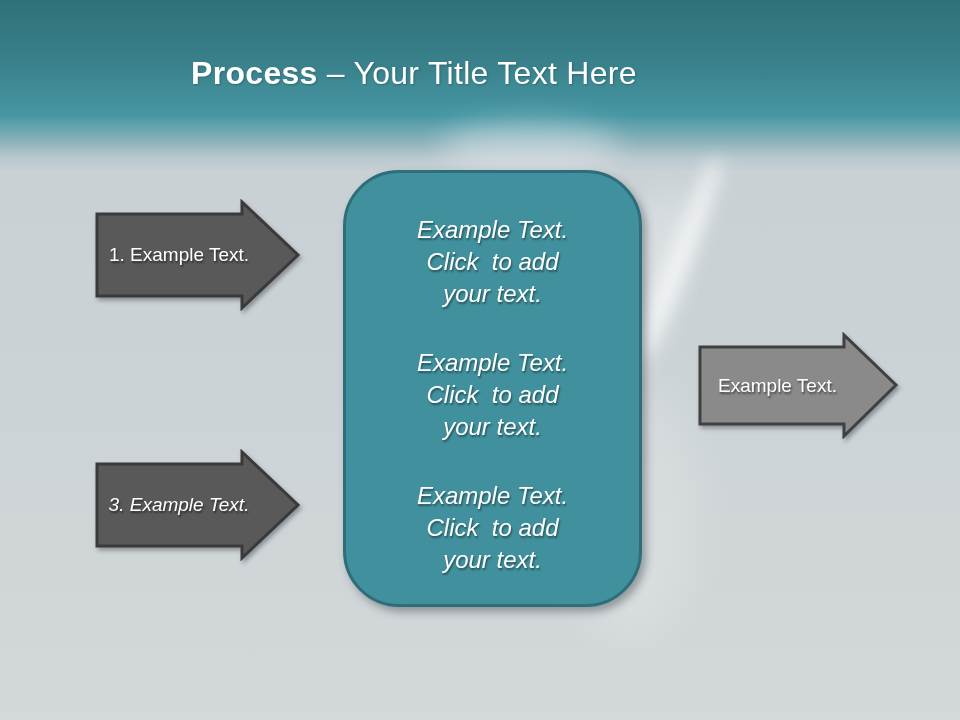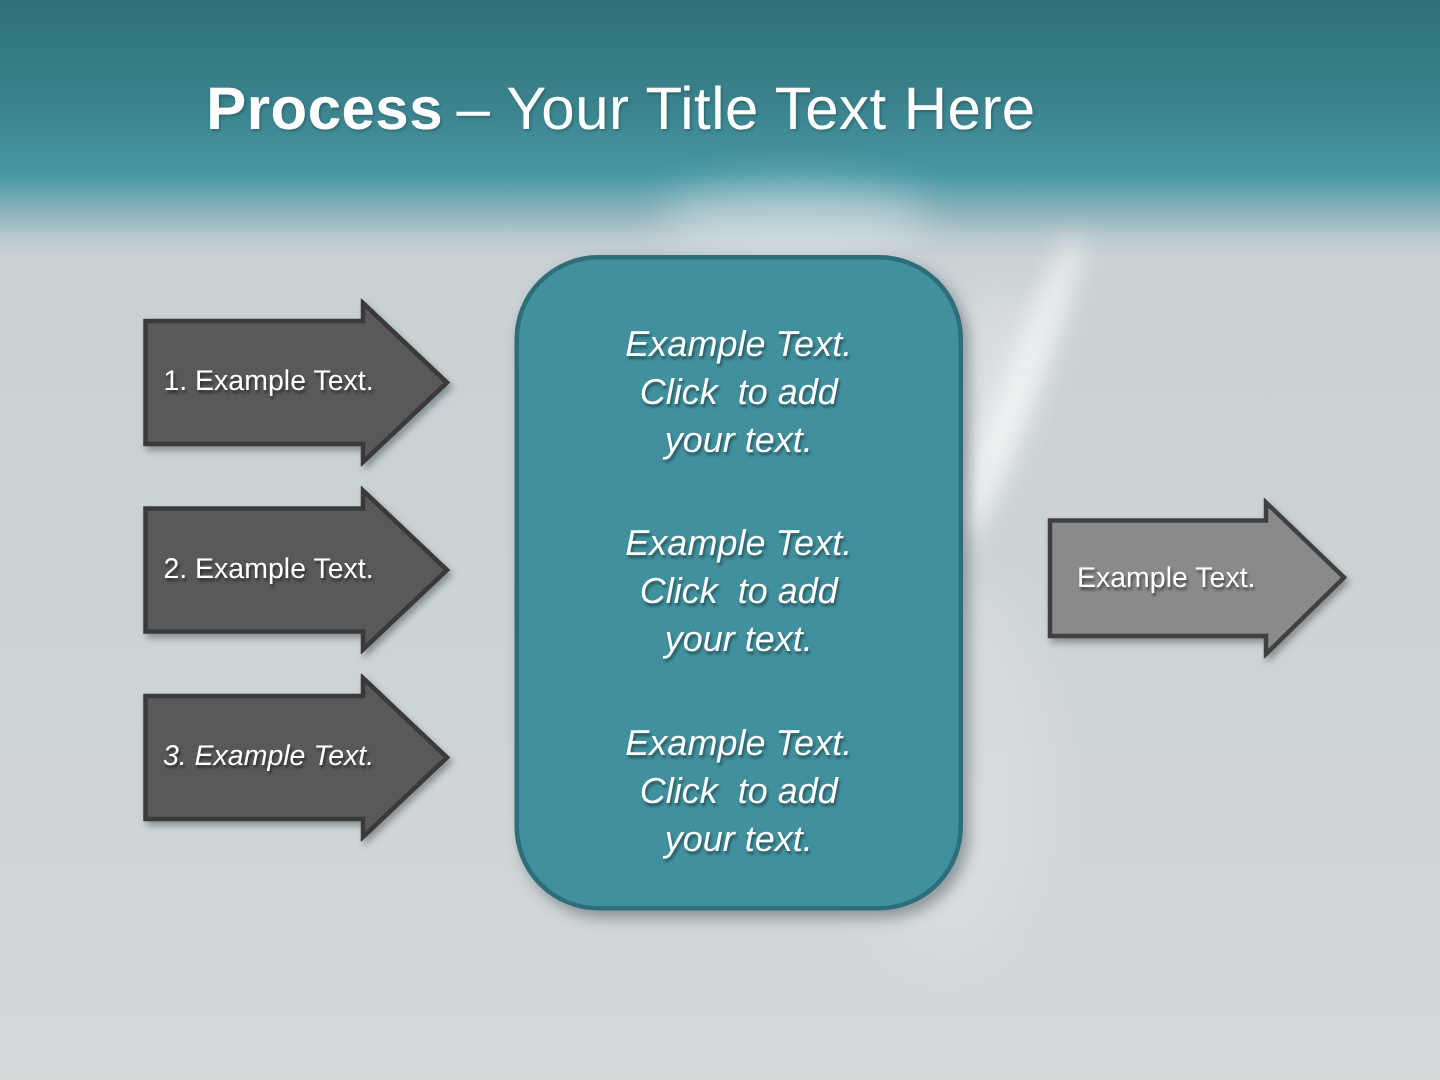--- a/index.html
+++ b/index.html
@@ -30,21 +30,21 @@
   .haze-top {
     left:440px; top:122px; width:180px; height:48px;
     background:rgba(255,255,255,0.35); filter:blur(14px);
   }
   .haze-low {
     left:560px; top:380px; width:140px; height:260px;
     background:rgba(255,255,255,0.18); filter:blur(22px);
   }
   .slide-title {
     position:absolute; top:52px; left:0; width:828px; margin:0;
-    text-align:center; color:#ffffff; font-size:40px; font-weight:400;
+    text-align:center; color:#ffffff; font-size:32px; font-weight:400;
     line-height:42px; letter-spacing:0.3px;
     text-shadow:1px 1px 2px rgba(0,0,0,0.22);
   }
   .title-bold { font-weight:700; }
   .title-rest { margin-left:9px; }
 
   
   .step-arrow {
     position:absolute; left:95px; width:206px; height:112px;
     filter: drop-shadow(2px 3px 2px rgba(55,65,72,0.45));
@@ -96,26 +96,20 @@
 
   <h1 class="slide-title"><span class="title-bold">Process</span><span class="title-rest">– Your Title Text Here</span></h1>
 
   <div class="step-arrow step-1">
     <svg width="206" height="112" viewBox="0 0 206 112">
       <polygon points="2,15 147,15 147,3 203,56 147,109 147,97 2,97" fill="#595959" stroke="#3a3a3a" stroke-width="3"></polygon>
     </svg>
     <span class="arrow-label">1. Example Text.</span>
   </div>
 
-  <div class="step-arrow step-2">
-    <svg width="206" height="112" viewBox="0 0 206 112">
-      <polygon points="2,15 147,15 147,3 203,56 147,109 147,97 2,97" fill="#595959" stroke="#3a3a3a" stroke-width="3"></polygon>
-    </svg>
-    <span class="arrow-label">2. Example Text.</span>
-  </div>
 
   <div class="step-arrow step-3">
     <svg width="206" height="112" viewBox="0 0 206 112">
       <polygon points="2,15 147,15 147,3 203,56 147,109 147,97 2,97" fill="#595959" stroke="#3a3a3a" stroke-width="3"></polygon>
     </svg>
     <span class="arrow-label">3. Example Text.</span>
   </div>
 
   <div class="center-box">
     <div class="box-paragraph">

